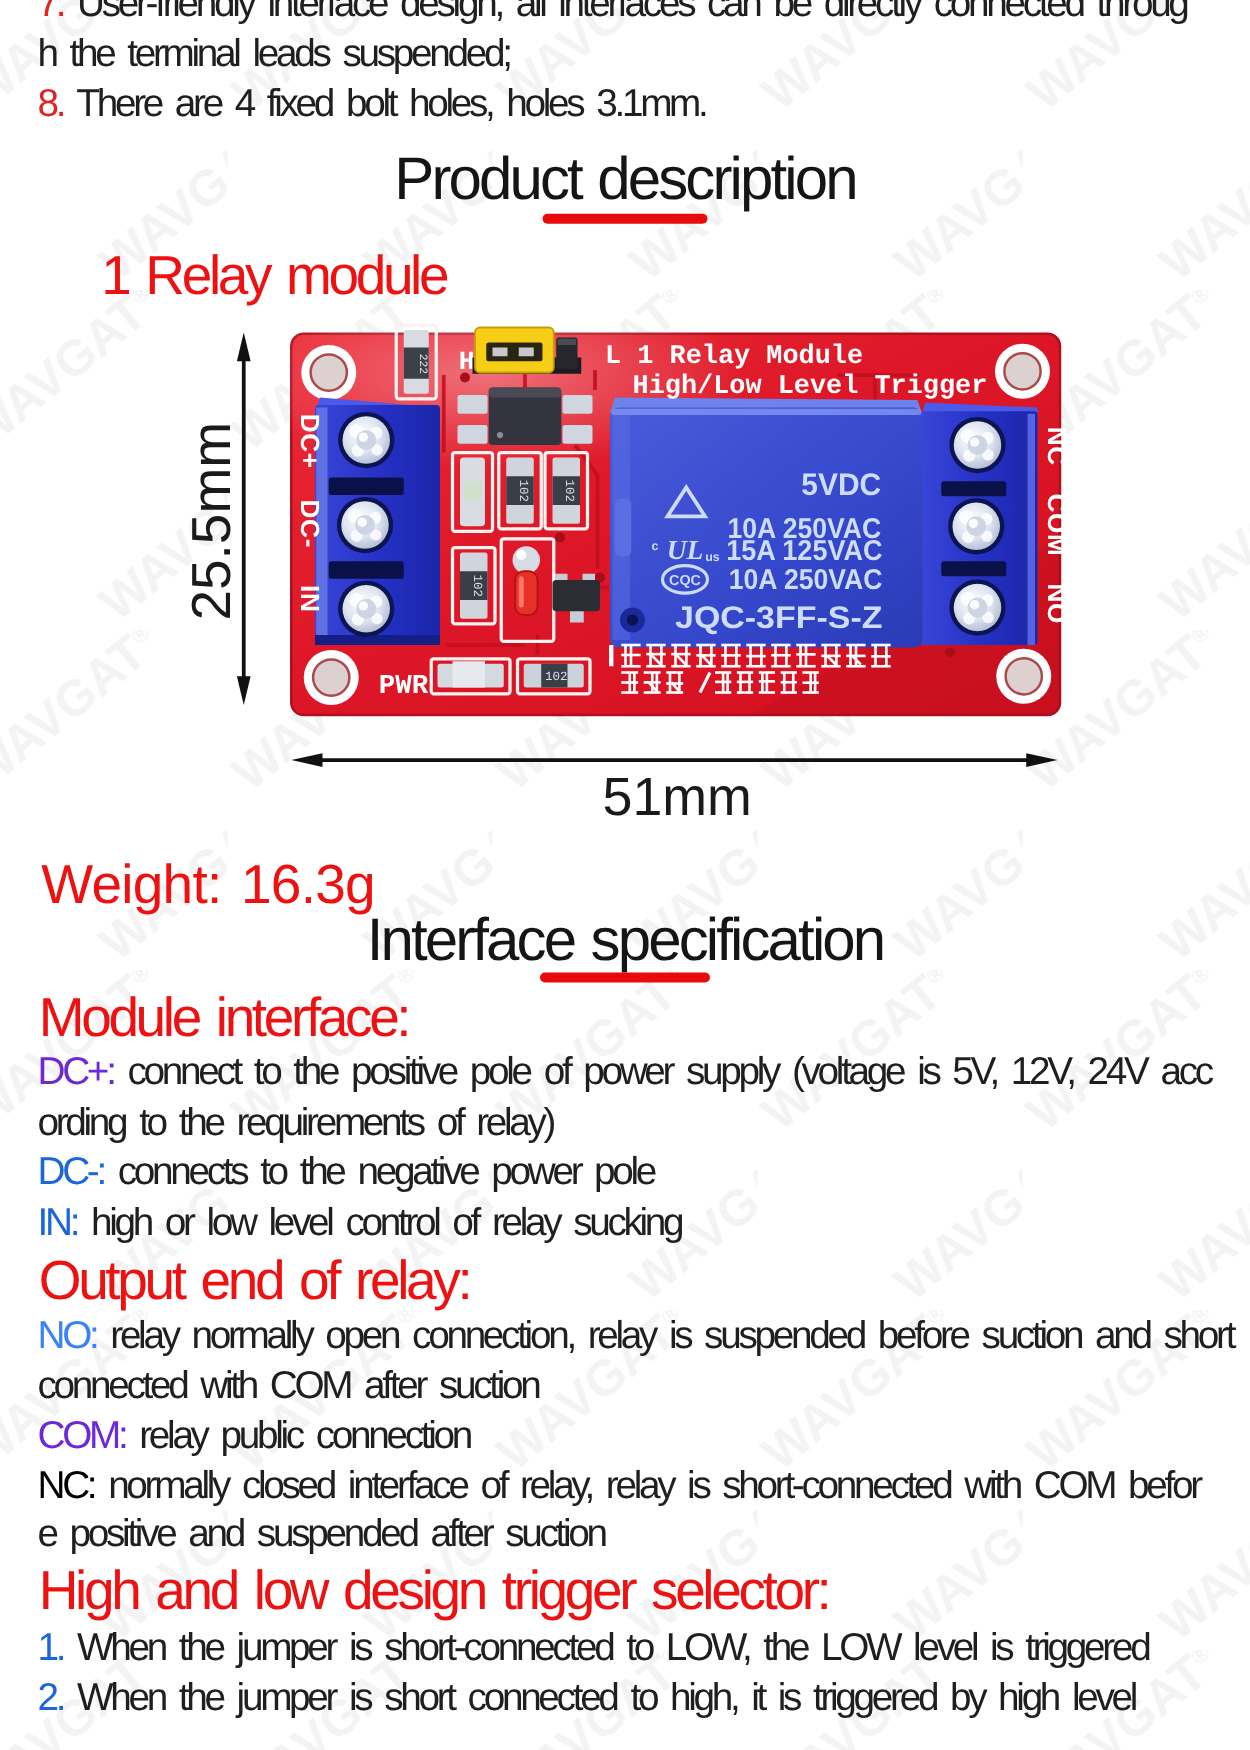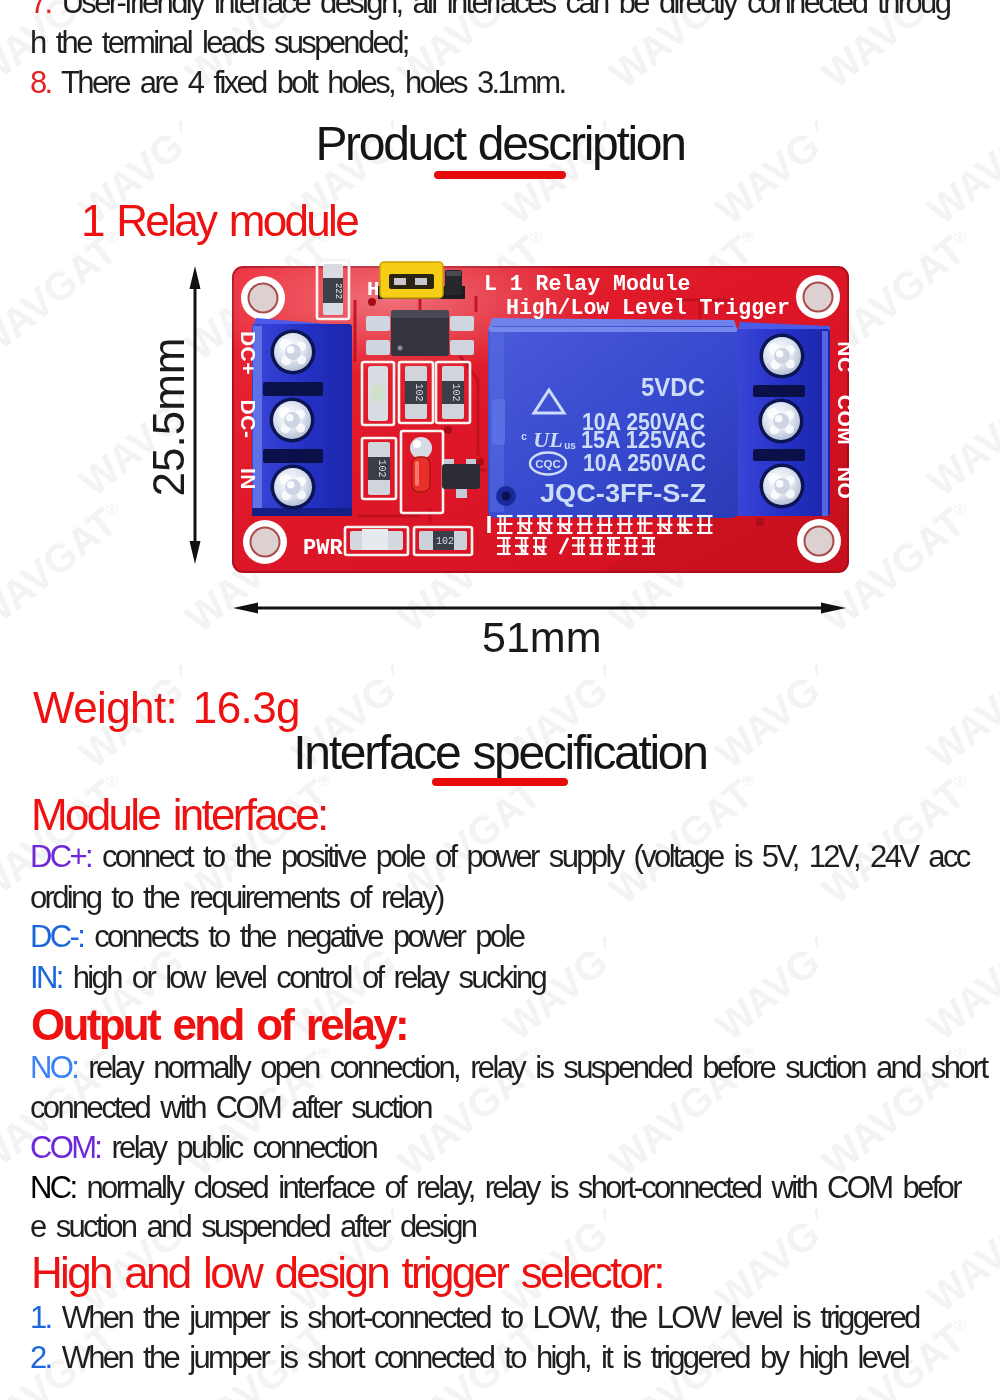--- a/index.html
+++ b/index.html
@@ -24,29 +24,29 @@
 <div class="t b" style="left:30px;top:26.7px">h the terminal leads suspended;</div>
 <div class="t b" style="left:30px;top:66.7px"><span style="color:#e32222">8.</span> There are 4 fixed bolt holes, holes 3.1mm.</div>
 <div class="t b" style="left:30px;top:840.7px"><span style="color:#6d28d9">DC+:</span> connect to the positive pole of power supply (voltage is 5V, 12V, 24V acc</div>
 <div class="t b" style="left:30px;top:881.7px">ording to the requirements of relay)</div>
 <div class="t b" style="left:30px;top:920.7px"><span style="color:#1c66dd">DC-:</span> connects to the negative power pole</div>
 <div class="t b" style="left:30px;top:961.7px"><span style="color:#1c66dd">IN:</span> high or low level control of relay sucking</div>
 <div class="t b" style="left:30px;top:1051.7px"><span style="color:#3b82f6">NO:</span> relay normally open connection, relay is suspended before suction and short</div>
 <div class="t b" style="left:30px;top:1091.7px">connected with COM after suction</div>
 <div class="t b" style="left:30px;top:1131.7px"><span style="color:#6d28d9">COM:</span> relay public connection</div>
 <div class="t b" style="left:30px;top:1171.7px"><span style="color:#000000">NC:</span> normally closed interface of relay, relay is short-connected with COM befor</div>
-<div class="t b" style="left:30px;top:1210.7px">e suction and suspended after design</div>
+<div class="t b" style="left:30px;top:1210.7px">e positive and suspended after suction</div>
 <div class="t b" style="left:30px;top:1301.7px"><span style="color:#1c66dd">1.</span> When the jumper is short-connected to LOW, the LOW level is triggered</div>
 <div class="t b" style="left:30px;top:1341.7px"><span style="color:#1c66dd">2.</span> When the jumper is short connected to high, it is triggered by high level</div>
 <div class="t h" style="top:119.9px">Product description</div>
 <div class="t h" style="top:728.9px">Interface specification</div>
 <div class="t r" style="left:33px;top:199.2px;margin-left:48px;">1 Relay module</div>
 <div class="t r" style="left:33px;top:663.2px;letter-spacing:-0.6px;margin-top:23px;">Weight: 16.3g</div>
 <div class="t r" style="left:31px;top:793.2px;">Module interface:</div>
-<div class="t r" style="left:31px;top:1003.2px;font-weight:bold;">Output end of relay:</div>
+<div class="t r" style="left:31px;top:1003.2px;">Output end of relay:</div>
 <div class="t r" style="left:31px;top:1251.2px;">High and low design trigger selector:</div>
 <div class="bar" style="left:434px;top:171px;width:132px;height:8px"></div>
 <div class="bar" style="left:432px;top:778px;width:136px;height:8px"></div>
 <svg width="760" height="430" style="position:absolute;left:120px;top:248px">
     <defs>
 <linearGradient id="pcb" x1="0" y1="0" x2="1" y2="1">
  <stop offset="0" stop-color="#ec2a37"></stop>
         <stop offset="0.45" stop-color="#dd1727"></stop>
         <stop offset="1" stop-color="#d31020"></stop>
 </linearGradient>

